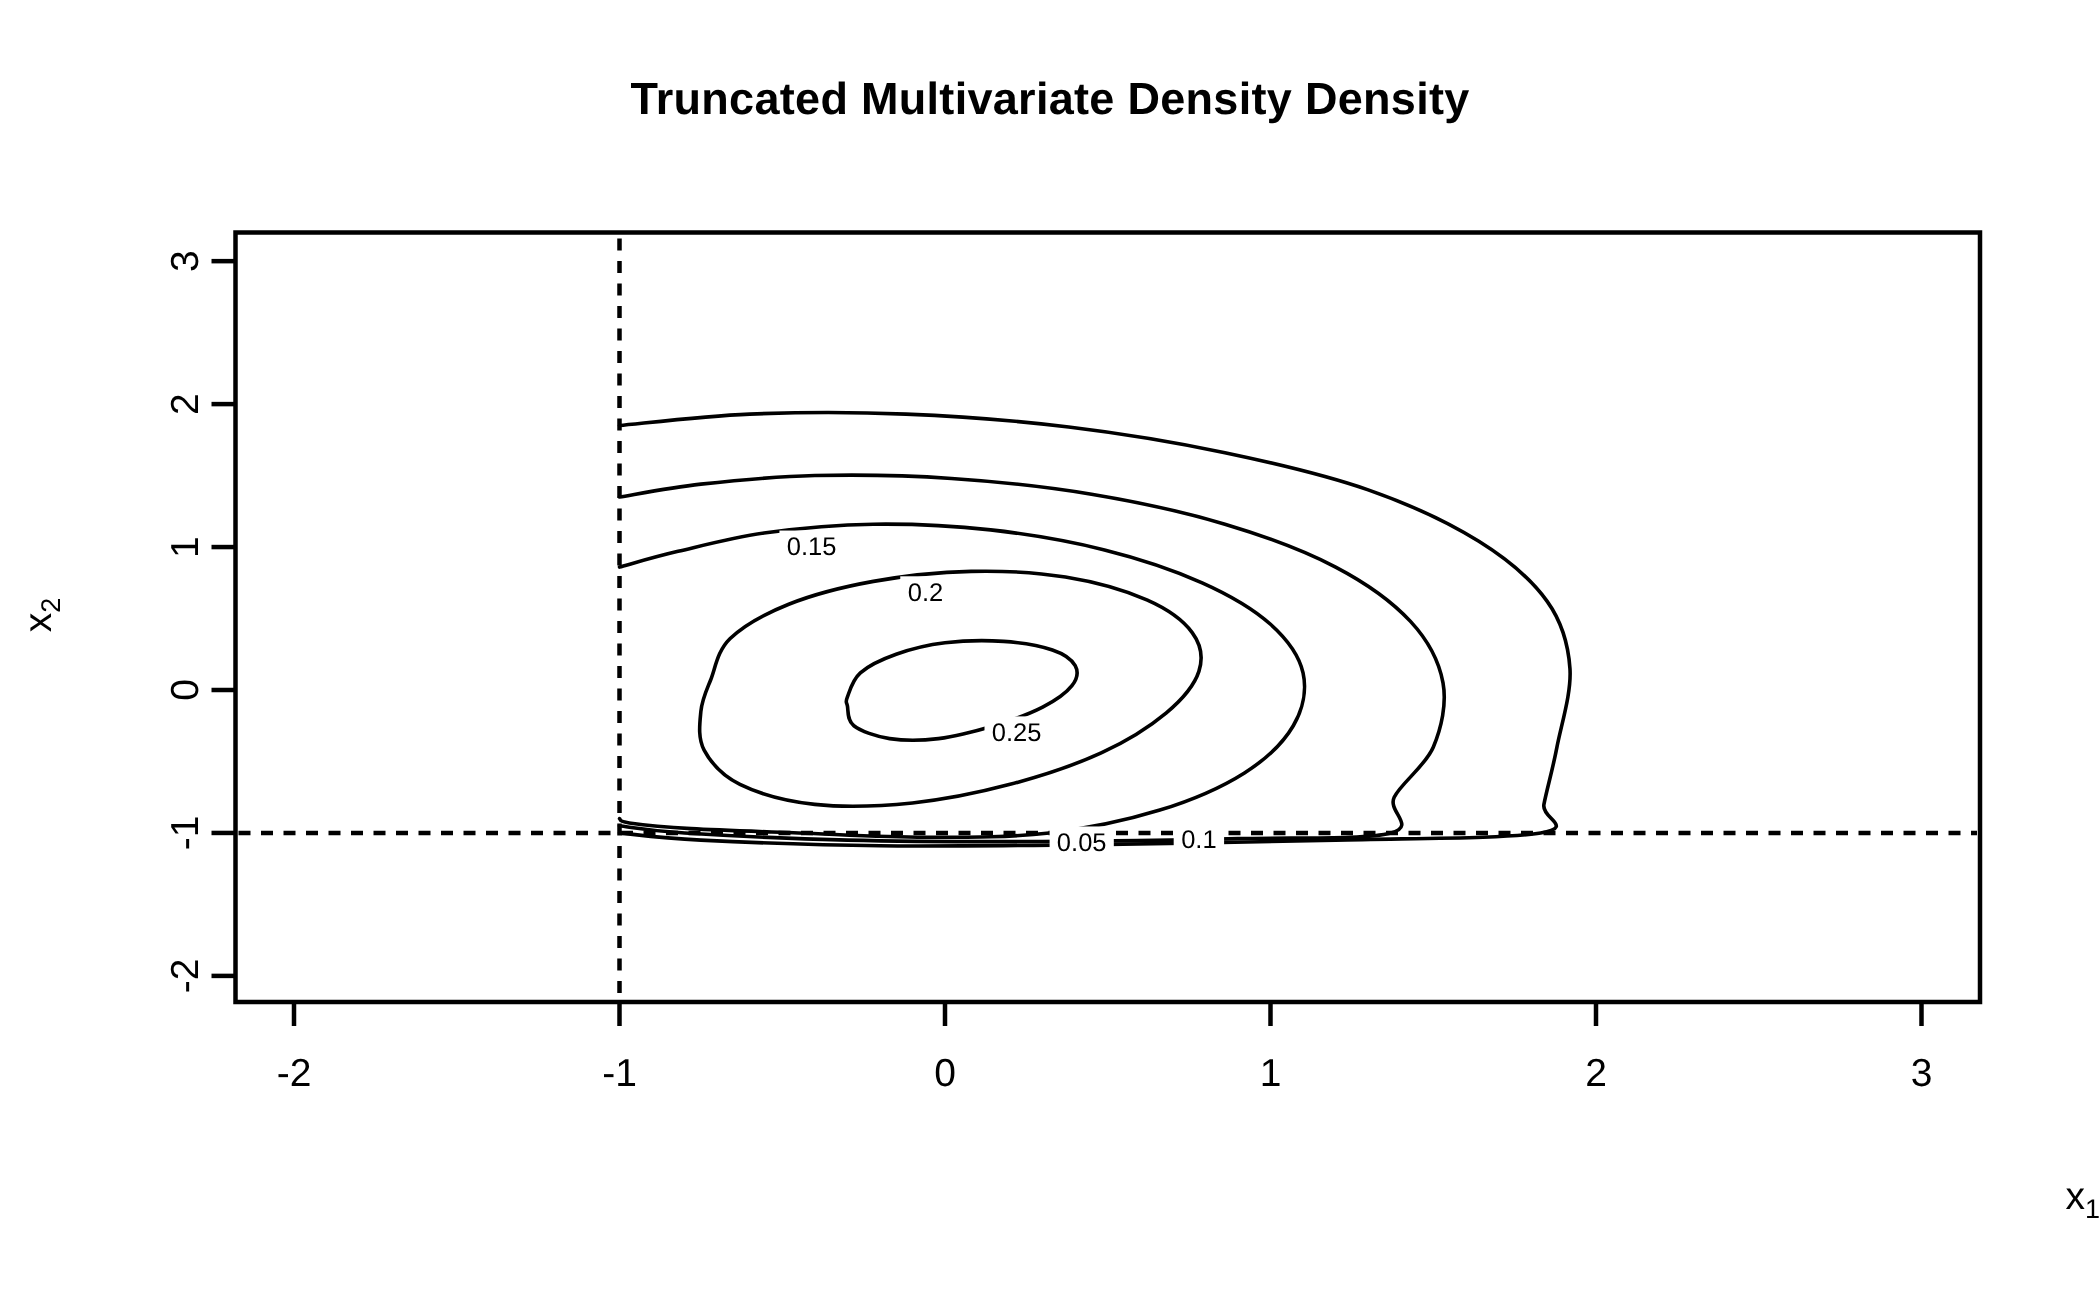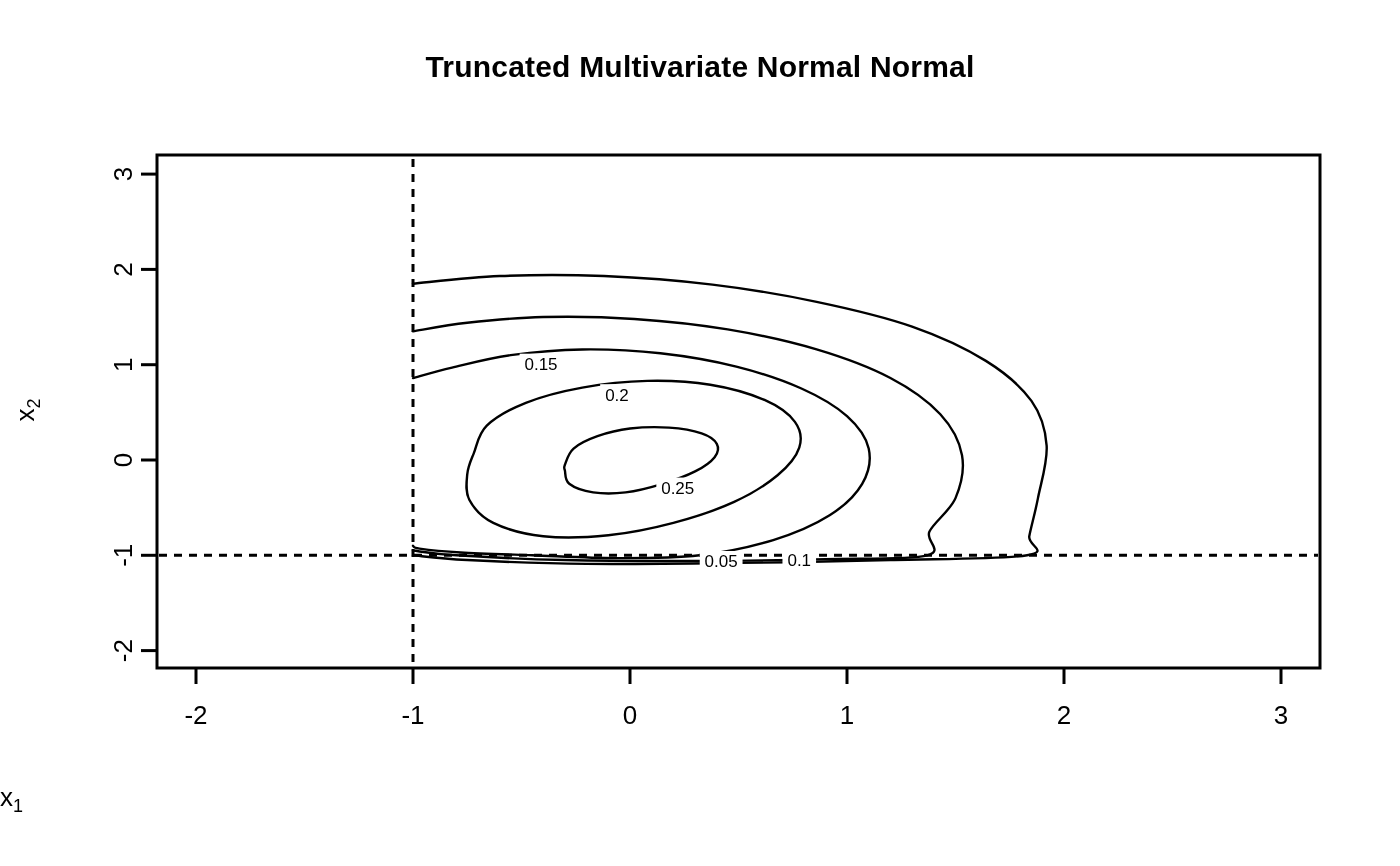--- a/index.html
+++ b/index.html
@@ -33,21 +33,21 @@
   }
   .axis-label {
     position: absolute;
     color: #000000;
     font-size: 26px;
   }
   #xlab {
     left: 0;
     top: 782px;
     width: 1400px;
-    text-align: left;
+    text-align: right;
   }
   #ylab {
     left: 0px;
     top: 390px;
     width: 60px;
     text-align: center;
     transform: rotate(-90deg);
     transform-origin: 30px 20px;
   }
   .sub {
@@ -68,21 +68,21 @@
     font-family: "Liberation Sans", sans-serif;
     font-size: 17px;
     fill: #000000;
   }
 </style>
 </head>
 <body>
 
 <div id="plot-root">
 
-  <div class="plot-title">Truncated Multivariate Normal Normal</div>
+  <div class="plot-title">Truncated Multivariate Density Density</div>
 
   <svg class="canvas" width="1400" height="866" viewBox="0 0 1400 866">
     <g id="axis-layer">
         <rect x="157" y="155" width="1163" height="513" fill="none" stroke="#000000" stroke-width="3"></rect>
         <line x1="196" y1="668" x2="196" y2="684" stroke="#000000" stroke-width="3"></line>
         <text x="196" y="724" text-anchor="middle" class="tick">-2</text>
         <line x1="413" y1="668" x2="413" y2="684" stroke="#000000" stroke-width="3"></line>
         <text x="413" y="724" text-anchor="middle" class="tick">-1</text>
         <line x1="630" y1="668" x2="630" y2="684" stroke="#000000" stroke-width="3"></line>
         <text x="630" y="724" text-anchor="middle" class="tick">0</text>

